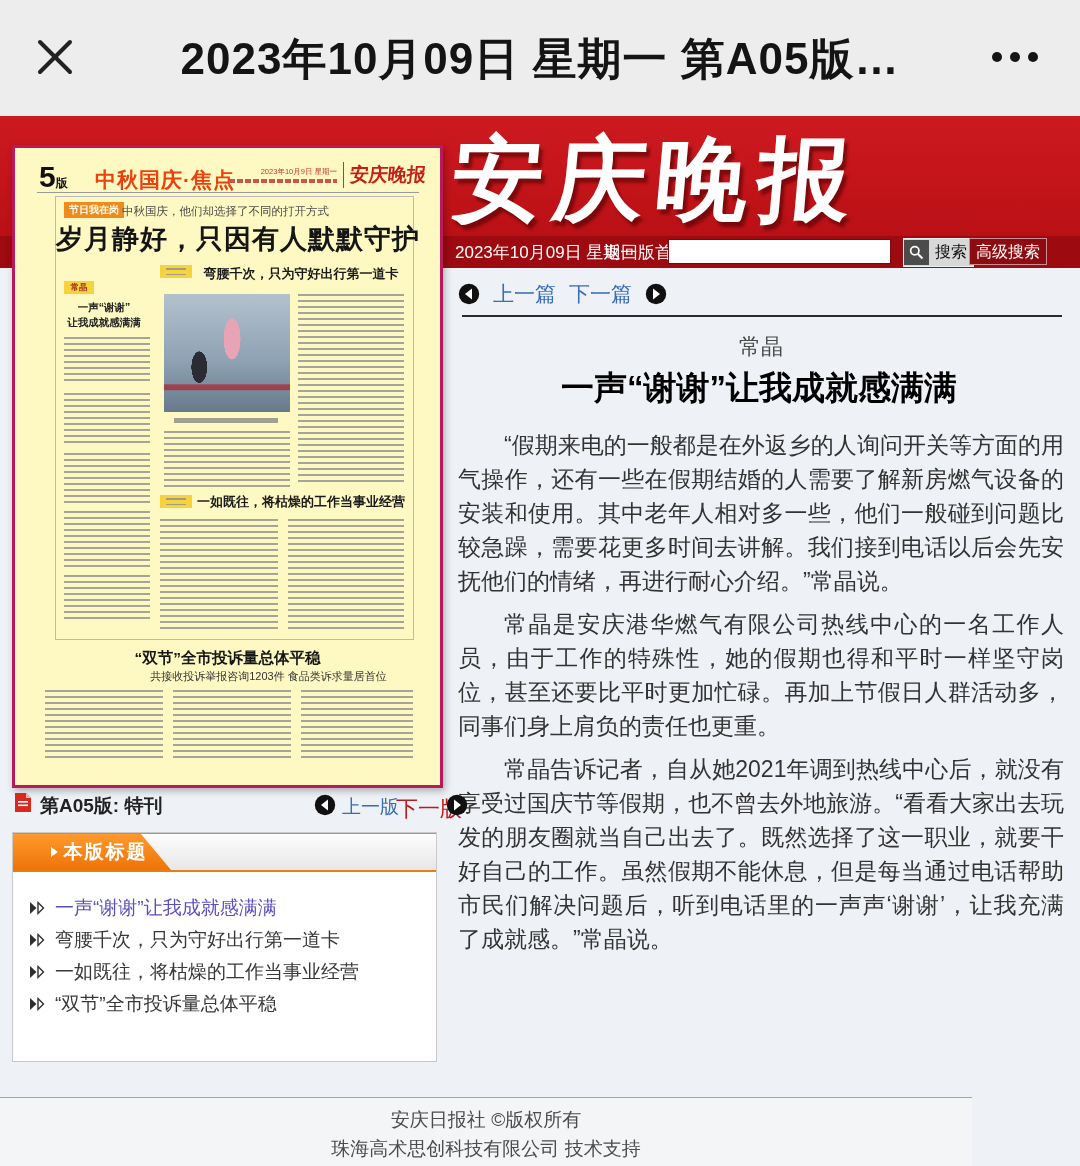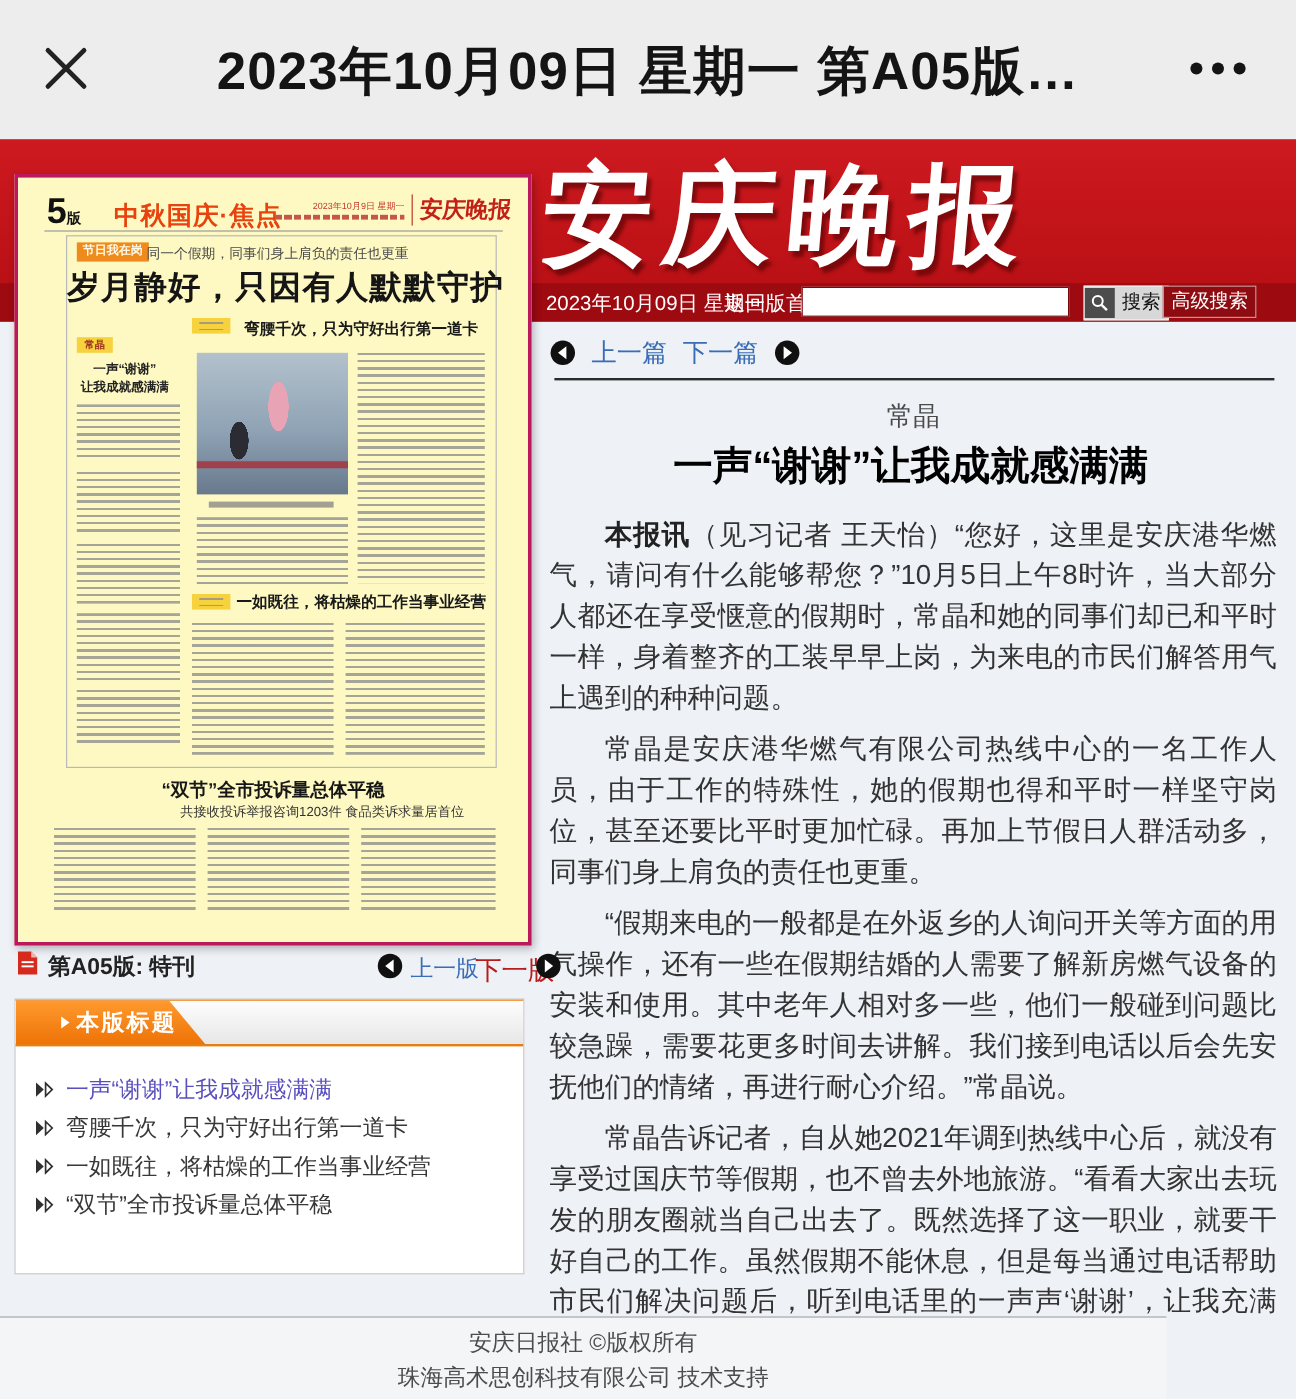--- a/index.html
+++ b/index.html
@@ -148,44 +148,43 @@
     <span class="nav-link">下一篇</span>
     <svg class="cicon" viewBox="0 0 22 22">
       <circle cx="11" cy="11" r="10.2" fill="#101010"></circle>
         <polygon points="8,5.6 15,11 8,16.4" fill="#fff"></polygon>
     </svg>
   </div>
   <div id="art-hr"></div>
   <div id="author">常晶</div>
   <div id="art-title">一声“谢谢”让我成就感满满</div>
   <div id="paras">
-      <p><b>本报讯</b>（见习记者 王天怡）“您好，这里是安庆港华燃气，请问有什么能够帮您？”10月5日上午8时许，当大部分人都还在享受惬意的假期时，常晶和她的同事们却已和平时一样，身着整齐的工装早早上岗，为来电的市民们解答用气上遇到的种种问题。</p>
+      <p>“假期来电的一般都是在外返乡的人询问开关等方面的用气操作，还有一些在假期结婚的人需要了解新房燃气设备的安装和使用。其中老年人相对多一些，他们一般碰到问题比较急躁，需要花更多时间去讲解。我们接到电话以后会先安抚他们的情绪，再进行耐心介绍。”常晶说。</p>
       <p>常晶是安庆港华燃气有限公司热线中心的一名工作人员，由于工作的特殊性，她的假期也得和平时一样坚守岗位，甚至还要比平时更加忙碌。再加上节假日人群活动多，同事们身上肩负的责任也更重。</p>
-      <p>“假期来电的一般都是在外返乡的人询问开关等方面的用气操作，还有一些在假期结婚的人需要了解新房燃气设备的安装和使用。其中老年人相对多一些，他们一般碰到问题比较急躁，需要花更多时间去讲解。我们接到电话以后会先安抚他们的情绪，再进行耐心介绍。”常晶说。</p>
       <p>常晶告诉记者，自从她2021年调到热线中心后，就没有享受过国庆节等假期，也不曾去外地旅游。“看看大家出去玩发的朋友圈就当自己出去了。既然选择了这一职业，就要干好自己的工作。虽然假期不能休息，但是每当通过电话帮助市民们解决问题后，听到电话里的一声声‘谢谢’，让我充满了成就感。”常晶说。</p>
     </div>
 
   <div id="card">
     <div class="mh-pageno">
       <span class="big">5</span><span class="small">版</span>
     </div>
     <div class="mh-section">中秋国庆·焦点</div>
     <div class="mh-right">
       <div class="mh-meta">
         <div class="mh-date">2023年10月9日 星期一</div>
         <div class="tlr"></div>
       </div>
       <div class="mh-div"></div>
       <div class="mh-mast">安庆晚报</div>
     </div>
     <div class="mh-line"></div>
 
     <div class="box">
       <div class="tag-days">节日我在岗</div>
-      <div class="kicker">同一个假期，同事们身上肩负的责任也更重</div>
+      <div class="kicker">中秋国庆，他们却选择了不同的打开方式</div>
       <div class="mini-headline">岁月静好，只因有人默默守护</div>
 
       <div class="ytag" style="left:8px;top:84px;width:30px;height:13px;font-size:8.5px;line-height:13px;">常晶</div>
       <div class="mini-t1" style="top:104px;">一声“谢谢”</div>
       <div class="mini-t1" style="top:119px;">让我成就感满满</div>
       <div class="tl tlblk" style="left:8px;top:140px;width:86px;height:48px;"></div>
       <div class="tl tlblk" style="left:8px;top:196px;width:86px;height:52px;"></div>
       <div class="tl tlblk" style="left:8px;top:256px;width:86px;height:50px;"></div>
       <div class="tl tlblk" style="left:8px;top:314px;width:86px;height:56px;"></div>
       <div class="tl tlblk" style="left:8px;top:378px;width:86px;height:48px;"></div>

